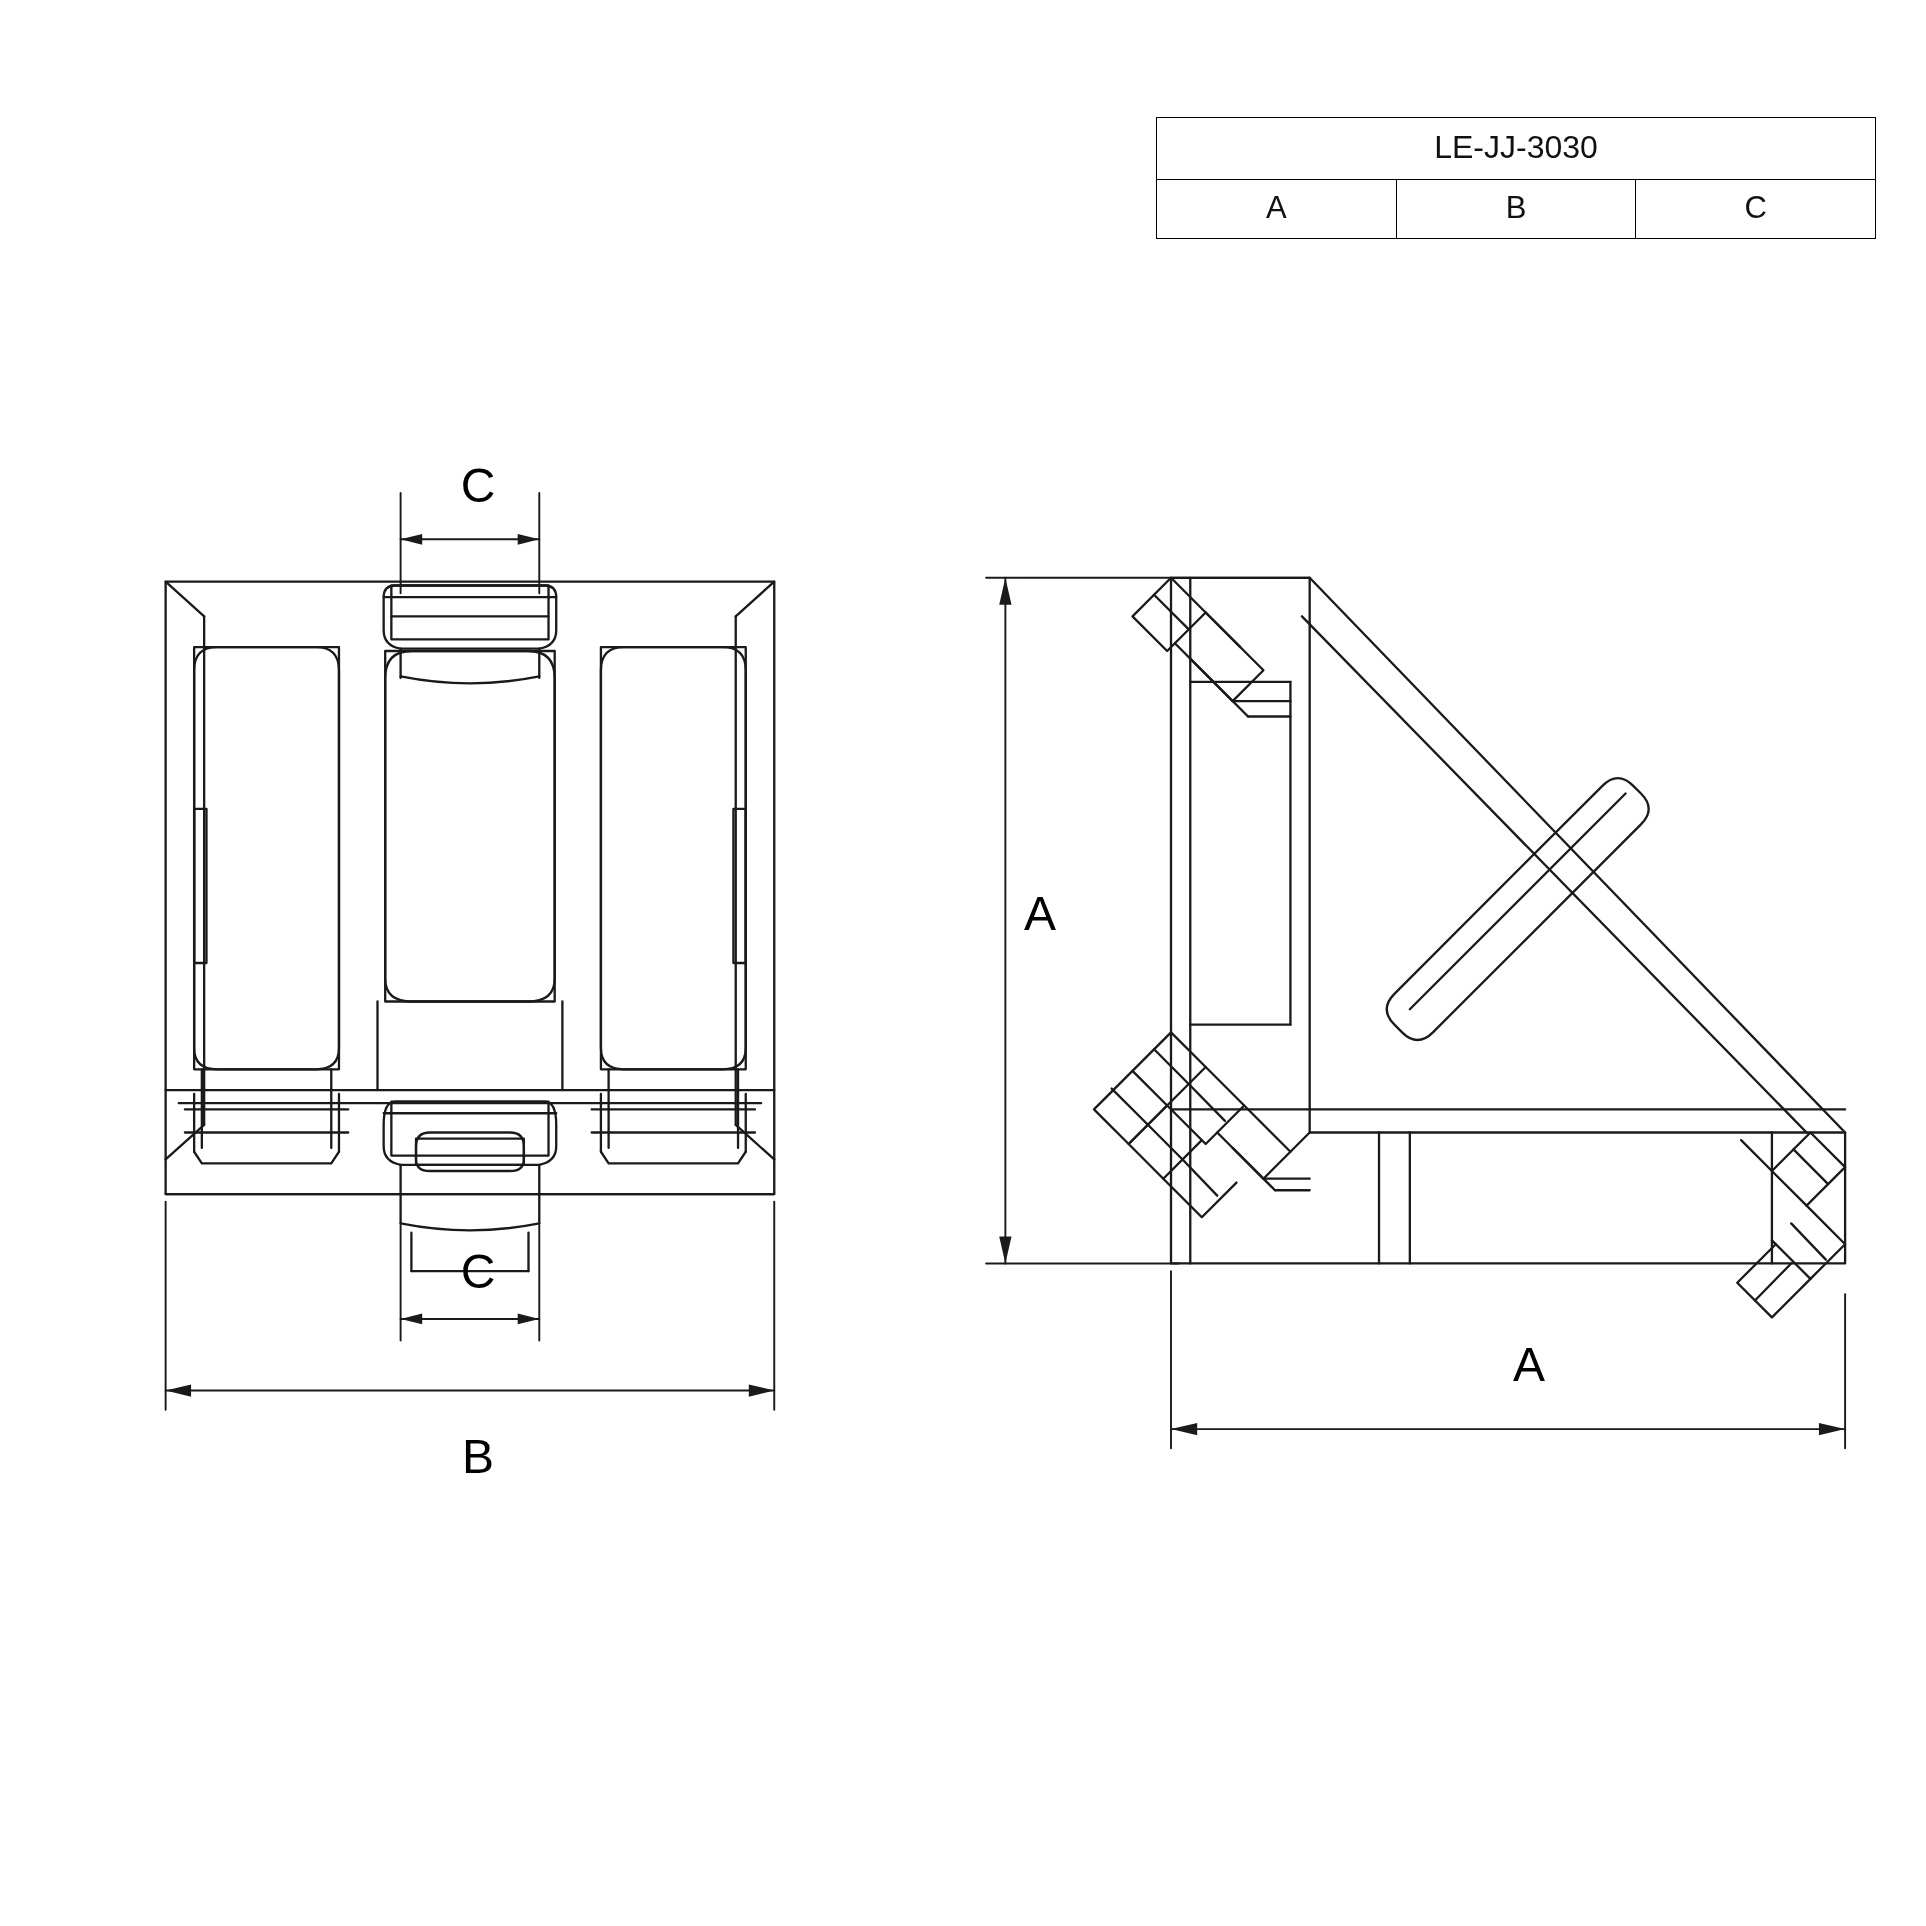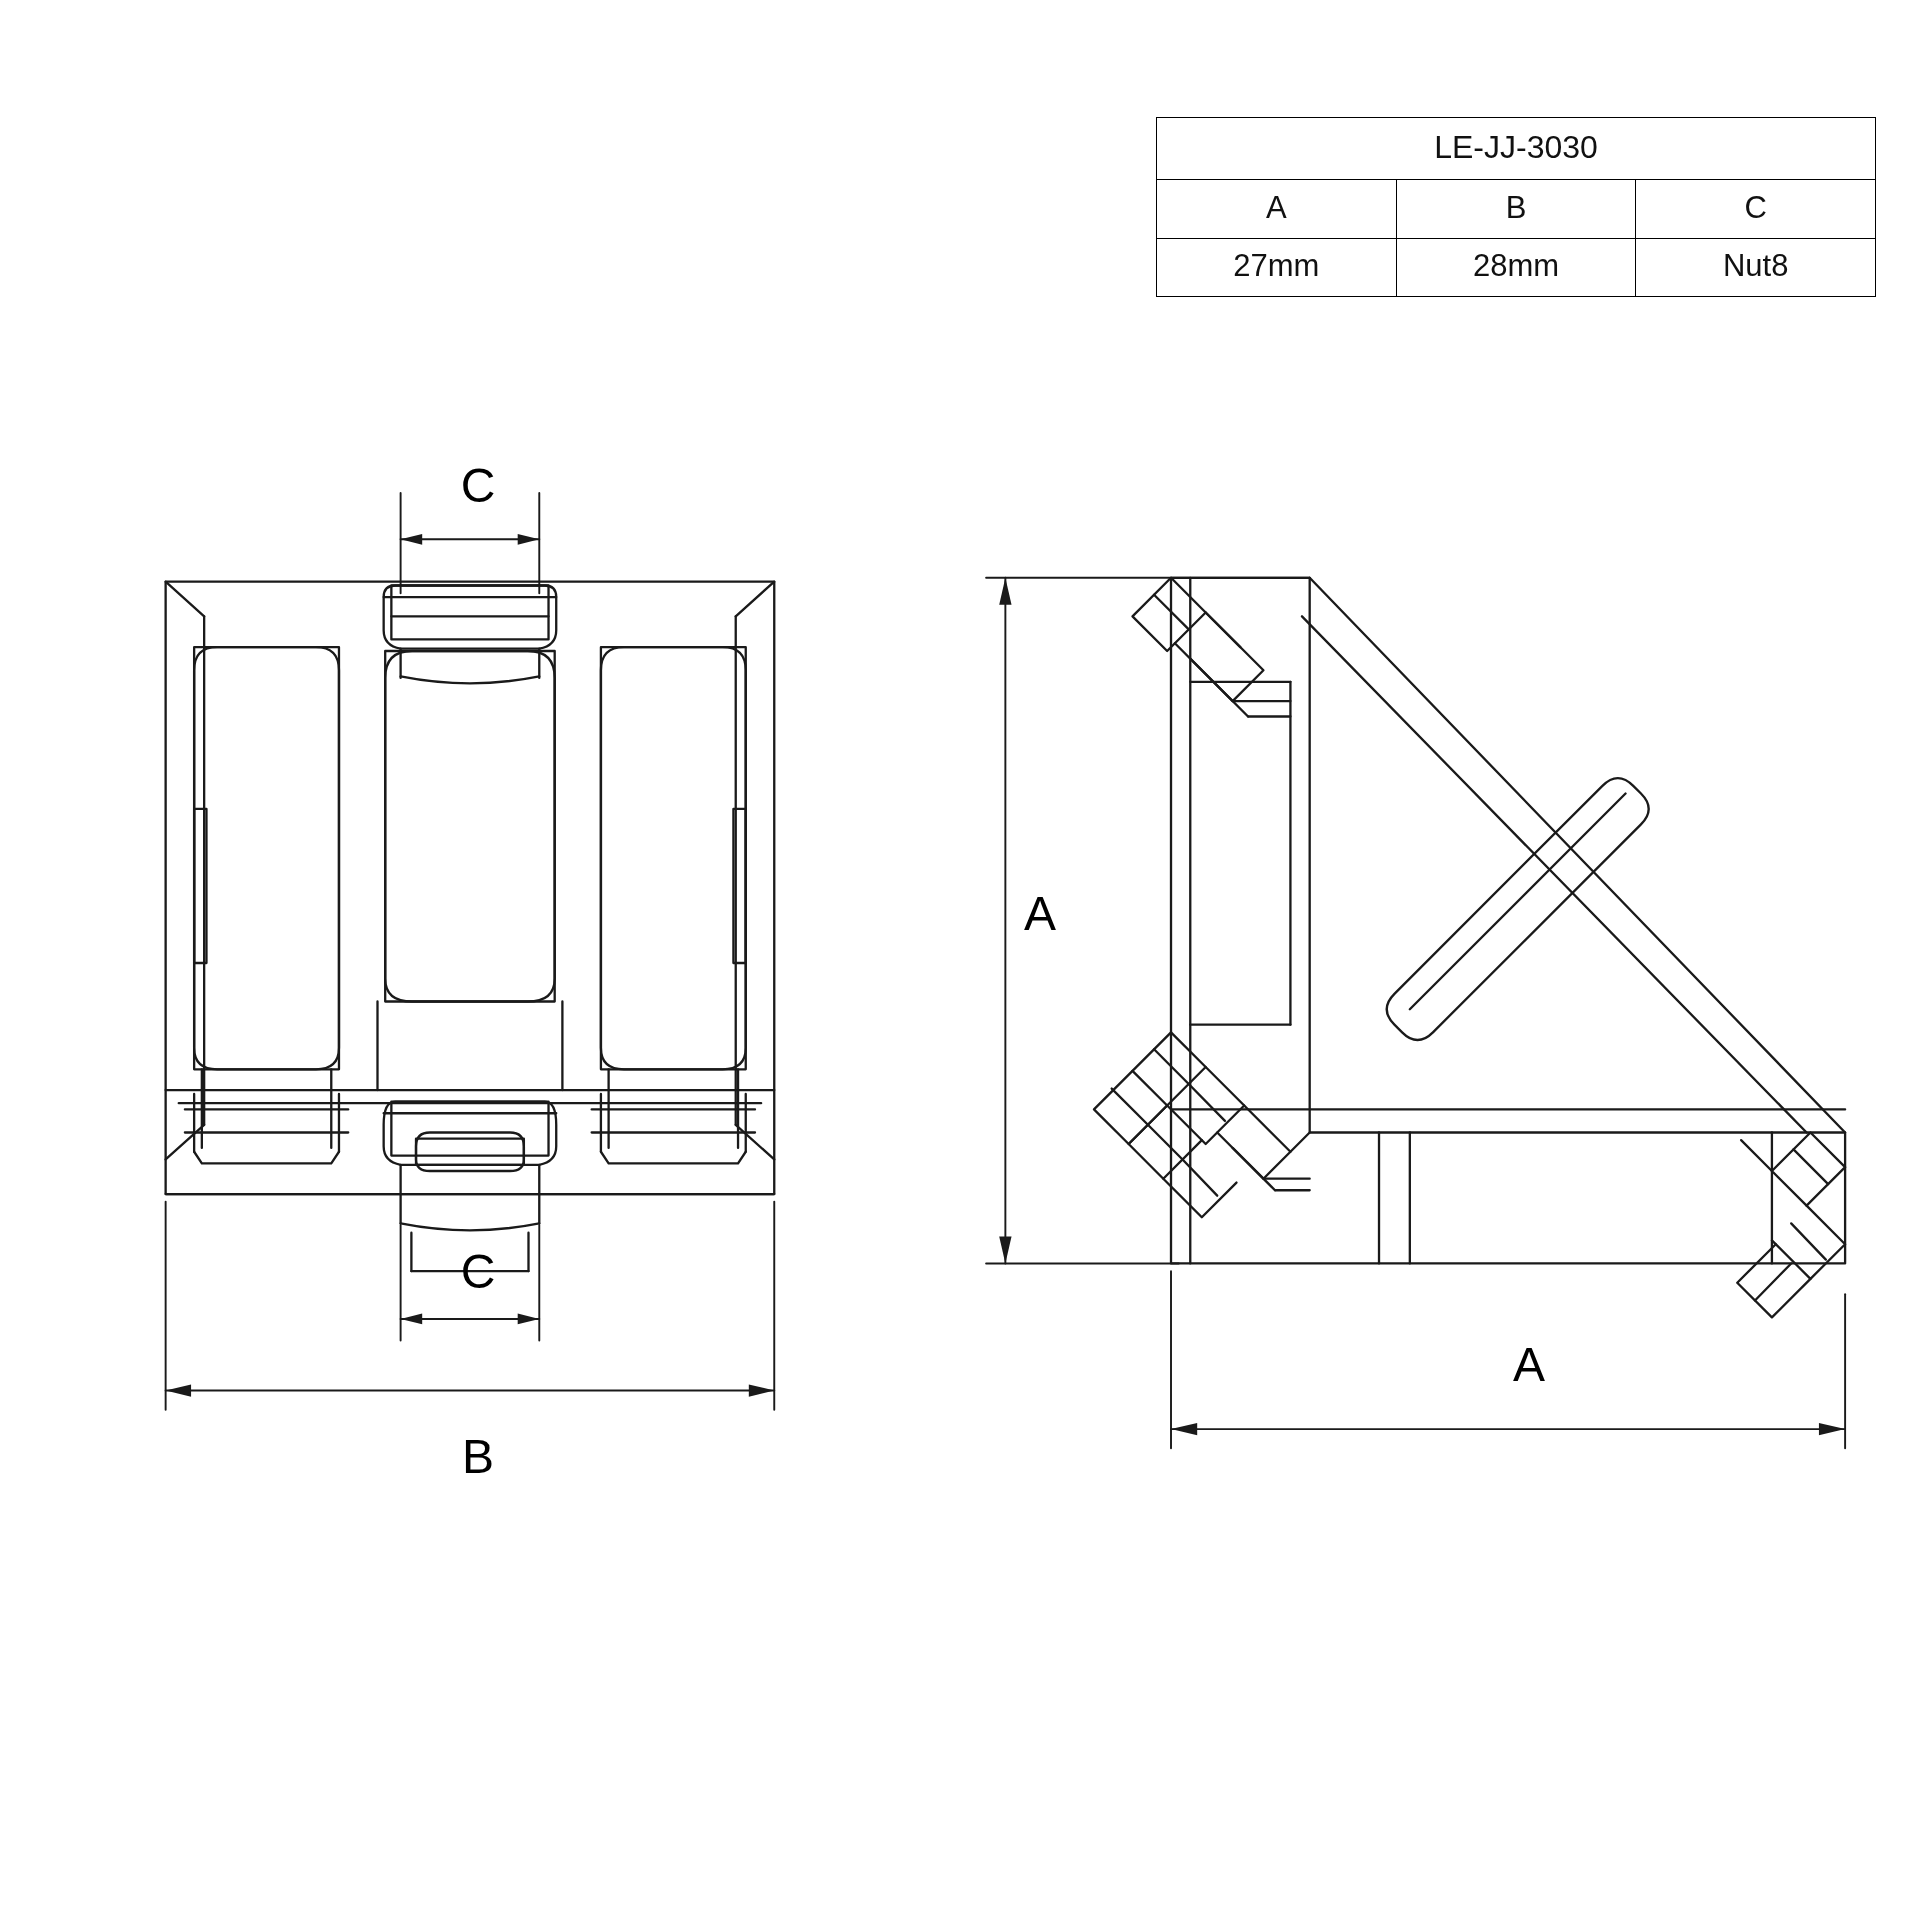--- a/index.html
+++ b/index.html
@@ -77,25 +77,20 @@
 
   <table class="spec-table">
     <tbody>
         <tr>
       <td class="title-cell" colspan="3">LE-JJ-3030</td>
     </tr>
     <tr>
       <td>A</td>
       <td>B</td>
       <td>C</td>
-    </tr>
-    <tr>
-      <td>27mm</td>
-      <td>28mm</td>
-      <td>Nut8</td>
     </tr>
   </tbody>
     </table>
 
   <svg id="drawing" viewBox="0 0 2500 2500">
     <g fill="none" stroke="#1a1a1a" stroke-width="3" stroke-linejoin="round" stroke-linecap="round">
 
       <g>
 
         <path d="M215 755 L1005 755 L1005 1550 L215 1550 Z"></path>

